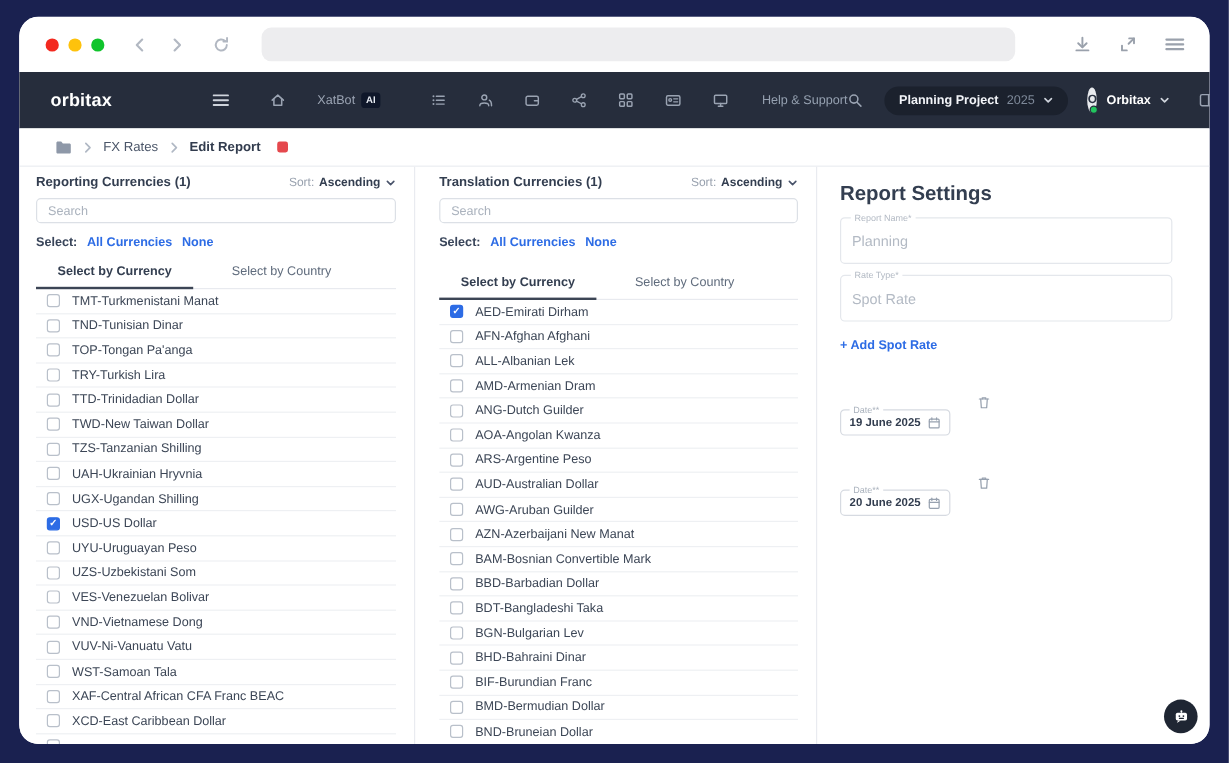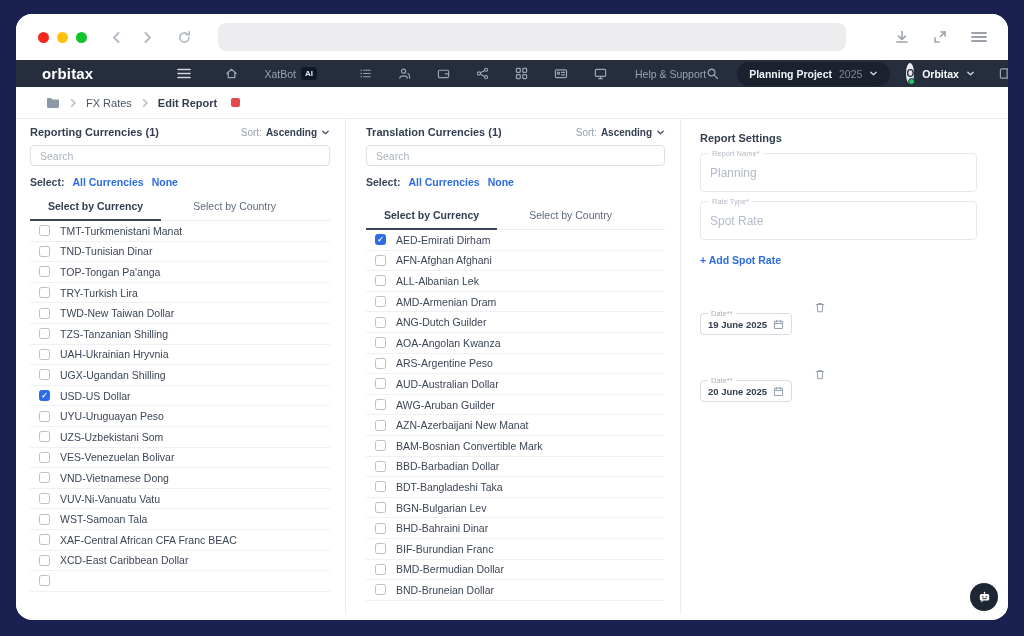--- a/index.html
+++ b/index.html
@@ -10,21 +10,21 @@
   
   .browser-bar { height:46px; display:flex; align-items:center; padding:0 20px 0 22px; background:#fff; }
   .traffic { display:flex; gap:8px; margin-right:22px; }
   .tl { width:11px; height:11px; border-radius:50%; display:inline-block; }
   .tl.red{ background:#f3291f; } .tl.yellow{ background:#fec20c; } .tl.green{ background:#10c42c; }
   .nav-ico { color:#b2b8c2; margin-right:16px; display:flex; align-items:center; }
   .urlbar { flex:1; height:28px; background:#ededef; border-radius:8px; margin:0 26px 0 10px; }
   .right-ico { color:#9aa1ac; margin-left:22px; display:flex; align-items:center; }
 
   
-  .app-header { height:27px; background:#262d3c; display:flex; align-items:center; padding:0 18px 0 26px; color:#8b95a5; }
+  .app-header { height:47px; background:#262d3c; display:flex; align-items:center; padding:0 18px 0 26px; color:#8b95a5; }
   .logo { color:#fff; font-weight:bold; font-size:15px; letter-spacing:.2px; margin-right:84px; }
   .hd-ico { display:flex; align-items:center; color:#9aa3b2; }
   .hd-gap { margin-right:26px; }
   .xatbot { display:flex; align-items:center; gap:5px; color:#9aa3b2; font-size:10.5px; margin-right:14px; }
   .ai-badge { background:#0f172a; color:#e7ebf2; font-size:8px; font-weight:bold; border-radius:3px; padding:2px 4px; }
   .hd-div { width:1px; height:14px; background:#3c4454; margin:0 14px; }
   .help { font-size:10.5px; color:#95a0b0; white-space:nowrap; }
   .hd-spacer { flex:1; }
   .proj-pill { display:flex; align-items:center; gap:7px; background:#1b212d; border-radius:13px; height:24px; padding:0 12px; margin:0 16px 0 18px; cursor:pointer; }
   .proj-name { color:#f2f4f8; font-size:10.5px; font-weight:bold; white-space:nowrap; }
@@ -69,21 +69,21 @@
   .list { overflow:hidden; }
   .panel-left .list { height:381px; }
   .panel-mid .list { height:372px; }
   .row { height:20.6px; display:flex; align-items:center; border-bottom:1px solid #eef0f3; gap:10px; padding-left:9px; cursor:pointer; }
   .cb { width:11px; height:11px; border:1.5px solid #b9c0ca; border-radius:2.5px; flex:0 0 auto; display:flex; align-items:center; justify-content:center; background:#fff; }
   .cb.checked { background:#2d6ce5; border-color:#2d6ce5; color:#fff; font-size:8px; font-weight:bold; }
   .cb.checked::after { content:"\2713"; line-height:1; }
   .row-label { font-size:10.5px; color:#3c4656; white-space:nowrap; }
 
   
-  .rs-title { font-size:11px; font-weight:bold; color:#333e50; margin-top:13px; }
+  .rs-title { font-size:17px; font-weight:bold; color:#333e50; margin-top:13px; }
   .field { position:relative; border:1px solid #e4e7ec; border-radius:4px; height:39px; margin-top:9px; display:flex; align-items:center; padding:0 9px; }
   .field .flabel { position:absolute; top:-5px; left:8px; background:#fff; padding:0 3px; font-size:7.5px; color:#b3bac4; }
   .field .fvalue { font-size:12px; color:#b3bac4; }
   .add-link { display:inline-block; margin-top:14px; font-size:10.5px; font-weight:bold; color:#2d6ce5; text-decoration:none; cursor:pointer; }
   .date-row { display:flex; align-items:center; margin-top:11px; gap:22px; }
   .date-field { position:relative; border:1px solid #d6dae1; border-radius:4px; width:92px; height:22px; display:flex; align-items:center; justify-content:space-between; padding:0 7px; cursor:pointer;margin-top:34px; }
   .date-field .flabel { position:absolute; top:-5px; left:7px; background:#fff; padding:0 3px; font-size:7.5px; color:#aab2bd; }
   .date-value { font-size:9.5px; font-weight:bold; color:#323d4f; white-space:nowrap; }
   .cal-ico, .trash-ico { color:#97a1af; display:flex; cursor:pointer; }
 
@@ -315,20 +315,24 @@
   <div class="row">
     <span class="cb"></span>
     <span class="row-label lbl">TOP-Tongan Pa'anga</span>
   </div>
 
   <div class="row">
     <span class="cb"></span>
     <span class="row-label lbl">TRY-Turkish Lira</span>
   </div>
 
+  <div class="row">
+    <span class="cb"></span>
+    <span class="row-label lbl">TTD-Trinidadian Dollar</span>
+  </div>
 
   <div class="row">
     <span class="cb"></span>
     <span class="row-label lbl">TWD-New Taiwan Dollar</span>
   </div>
 
   <div class="row">
     <span class="cb"></span>
     <span class="row-label lbl">TZS-Tanzanian Shilling</span>
   </div>

